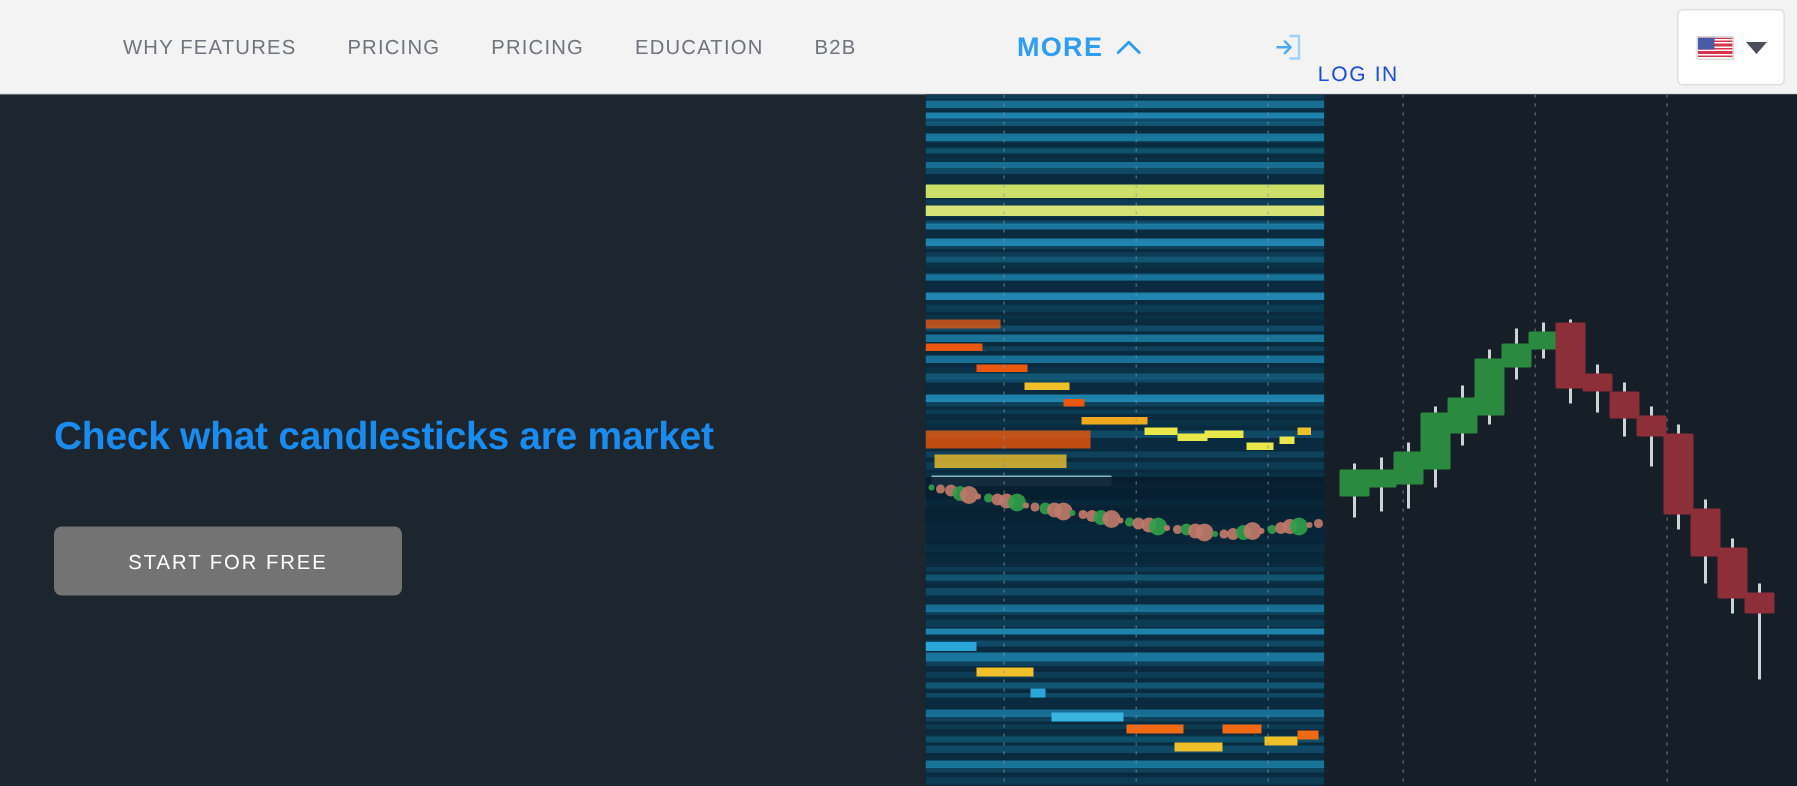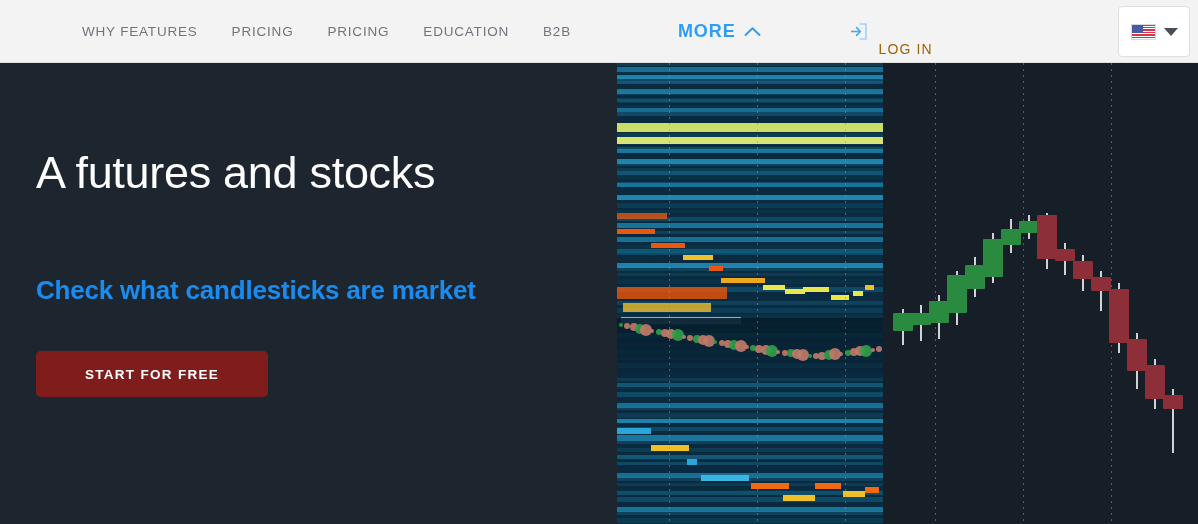--- a/index.html
+++ b/index.html
@@ -54,21 +54,21 @@
     font-size: 18px; font-weight: bold; letter-spacing: 0.9px;
     color: #2f9df4;
   }
   .chev-up { display: block; }
 
   .login-wrap {
     display: flex; align-items: center; gap: 11px;
     margin-left: 88px; cursor: pointer;
   }
   .login-label {
-    font-size: 14px; letter-spacing: 1.1px; color: #a16207; margin-top: 35px;
+    font-size: 14px; letter-spacing: 1.1px; color: #1d4ed8; margin-top: 35px;
   }
 
   .lang-box {
     position: absolute; right: 8px; top: 6px;
     width: 72px; height: 51px;
     border: 1px solid #dfdfe2; border-radius: 4px;
     background: #fff;
     display: flex; align-items: center; justify-content: center; gap: 8px;
     cursor: pointer;
   }
@@ -104,22 +104,22 @@
   }
   .subhead {
     margin-top: 27px;
     font-size: 26px; font-weight: bold; color: #1a8cf0;
     letter-spacing: -0.2px;
   }
   .cta {
     margin-top: 45px;
     display: inline-flex; align-items: center; justify-content: center;
     width: 232px; height: 46px;
-    background: #7f1d1d; border: none; border-radius: 5px;
-    color: #ffffff; font-size: 13.5px; font-weight: bold;
+    background: #737373; border: none; border-radius: 5px;
+    color: #ffffff; font-size: 13.5px; font-weight: normal;
     letter-spacing: 1.3px;
     font-family: "Liberation Sans", sans-serif;
     cursor: pointer;
   }
 
   
   .chart-area {
     position: absolute; left: 617px; top: 0;
     width: 581px; height: 461px;
     background: #161f28;
@@ -437,19 +437,19 @@
         </div>
         <div class="candle down" style="left: 280px; top: 326px; width: 20px; height: 64px;">
           <div class="wick" style="top: 0px; height: 100%;"></div>
           <div class="body" style="top: 6px; height: 14px;"></div>
         </div>
       </div>
   </div>
 
   <div class="hero-copy">
     <h1 class="headline">
-      <span>A futures and stocks</span><br>
+      <br>
       <br>
     </h1>
     <div class="subhead">Check what candlesticks are market</div>
     <button class="cta">START FOR FREE</button>
   </div>
 </div>
 
 </body></html>

